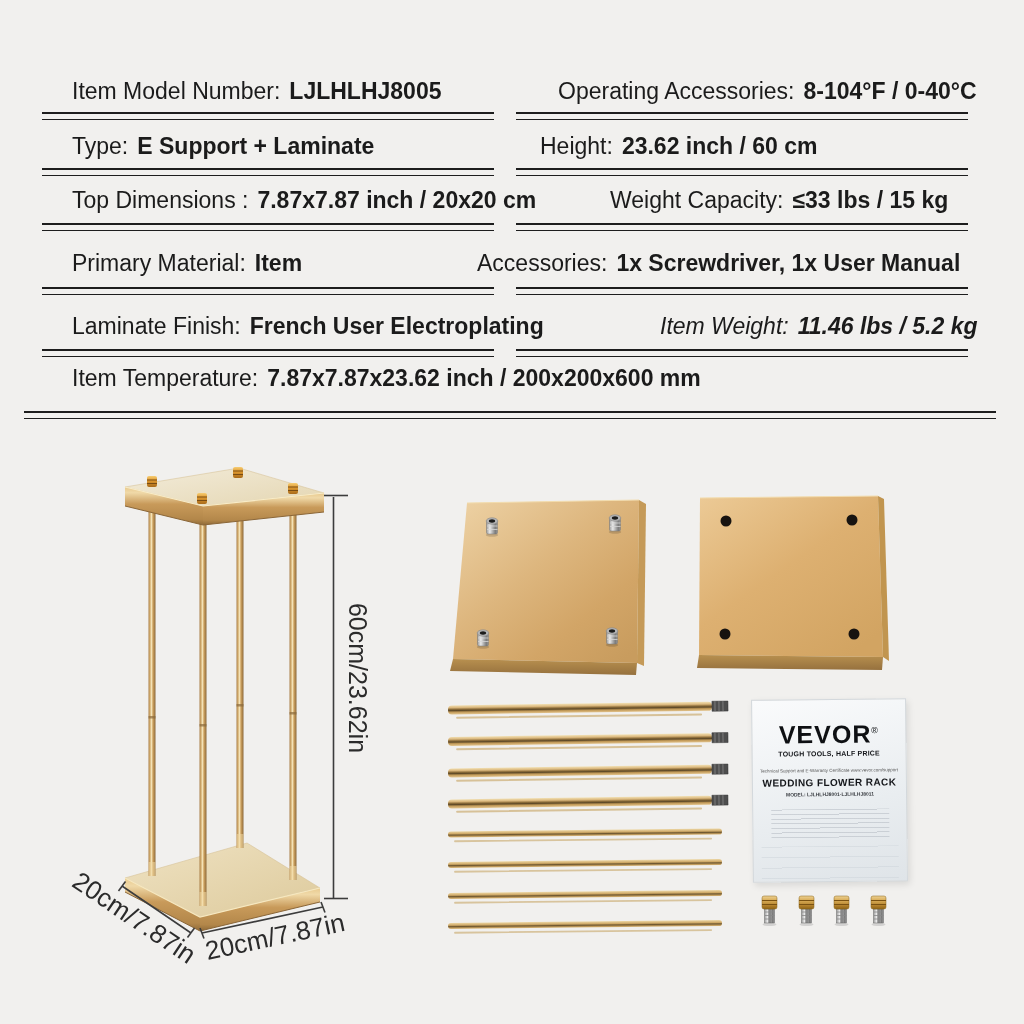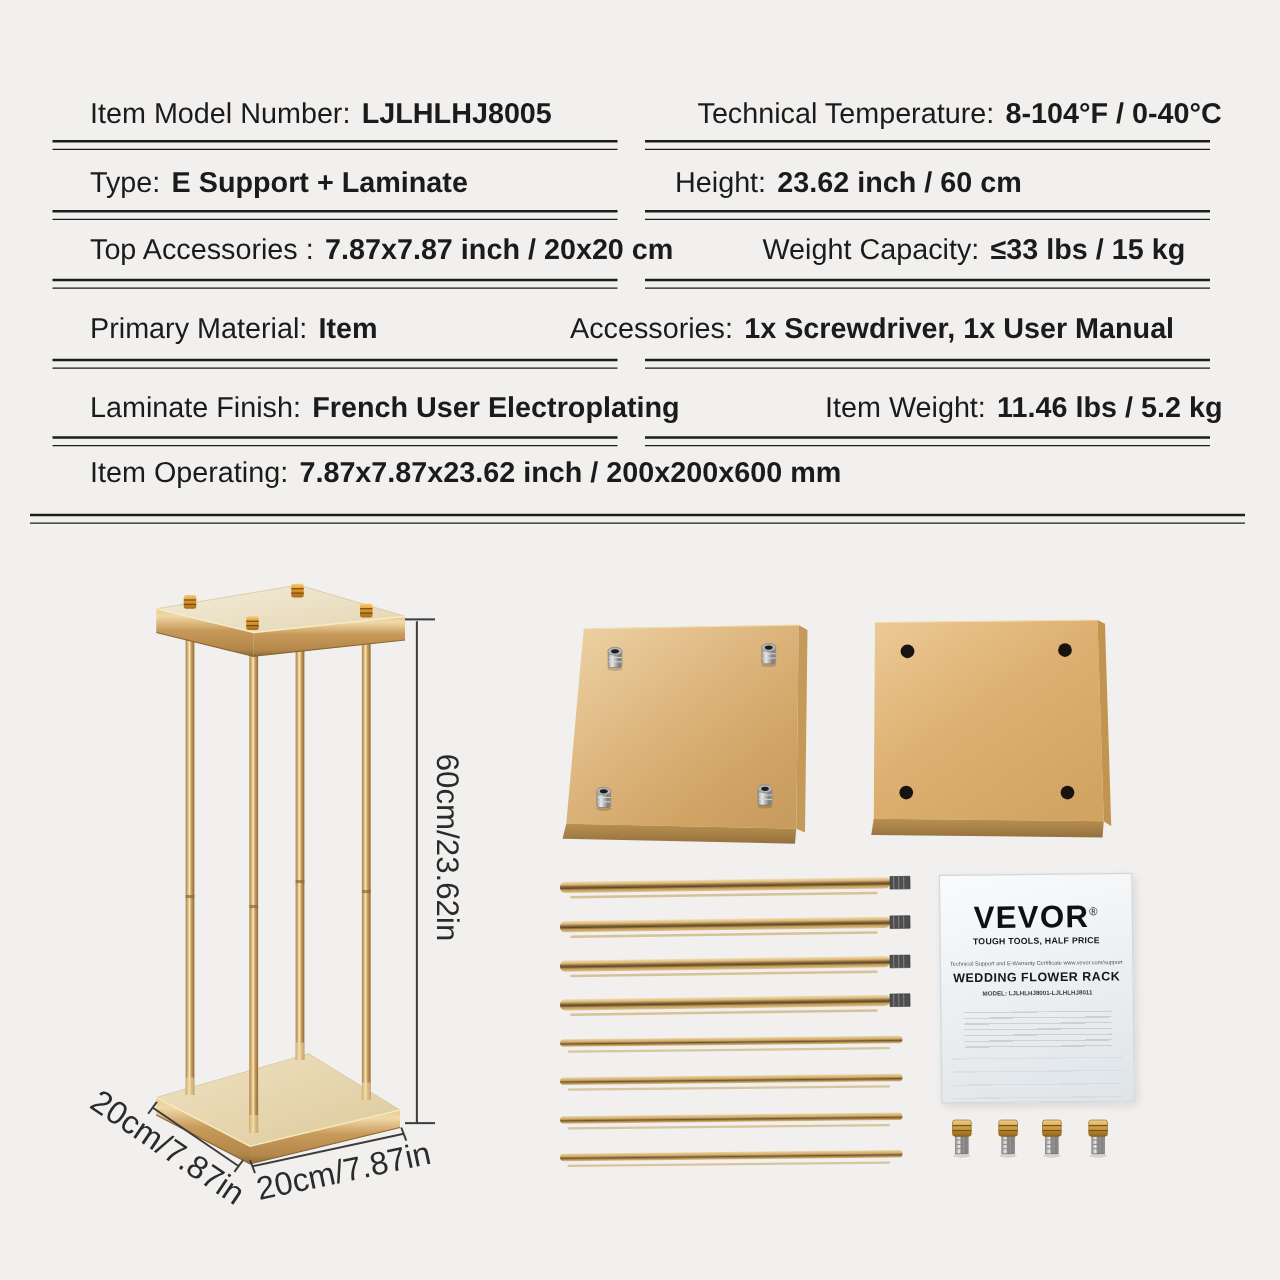--- a/index.html
+++ b/index.html
@@ -12,22 +12,22 @@
   
   .spec{position:absolute;left:0;top:0;width:1024px;height:430px;}
   .spec-row{position:absolute;left:0;right:0;height:0;}
   .cell{position:absolute;transform:translateY(-50%);white-space:nowrap;font-size:23px;letter-spacing:0;margin-left:20px;}
   .cell .label{font-weight:400;}
   .cell .value{font-weight:700;margin-left:9px;}
   .cell.left{left:52px;}
   .r1 .cell.right{left:538px;}
   .r2 .cell.right{left:520px;}
   .r3 .cell.right{left:590px;}
-  .r4 .cell.right{left:436px;}
-  .r5 .cell.right{left:640px;}
+  .r4 .cell.right{left:457px;}
+  .r5 .cell.right{left:640px;font-style:italic;}
   .rule{position:absolute;height:5px;border-top:2.5px solid #1d1d1d;border-bottom:1.5px solid #1d1d1d;}
   .rule.l{left:42px;width:452px;}
   .rule.r{left:516px;width:452px;}
   .rule.full{left:24px;width:972px;}
   
   .dim-label{
     position:absolute;white-space:nowrap;font-size:26px;color:#2b2b2b;
     transform-origin:center center;
   }
   .dim-height{left:357px;top:678px;transform:translate(-50%,-50%) rotate(90deg);font-size:25px;}
@@ -64,40 +64,40 @@
 
 <div class="page">
 
   <div class="spec">
 
     <div class="spec-row r1" style="top:91px">
       <div class="cell left">
         <span class="label">Item Model Number:</span><span class="value">LJLHLHJ8005</span>
       </div>
       <div class="cell right">
-        <span class="label">Technical Temperature:</span><span class="value">8-104°F / 0-40°C</span>
+        <span class="label">Operating Accessories:</span><span class="value">8-104°F / 0-40°C</span>
       </div>
     </div>
     <div class="rule l" style="top:112px"></div>
     <div class="rule r" style="top:112px"></div>
 
     <div class="spec-row r2" style="top:146px">
       <div class="cell left">
         <span class="label">Type:</span><span class="value">E Support + Laminate</span>
       </div>
       <div class="cell right">
         <span class="label">Height:</span><span class="value">23.62 inch / 60 cm</span>
       </div>
     </div>
     <div class="rule l" style="top:168px"></div>
     <div class="rule r" style="top:168px"></div>
 
     <div class="spec-row r3" style="top:200px">
       <div class="cell left">
-        <span class="label">Top Accessories :</span><span class="value">7.87x7.87 inch / 20x20 cm</span>
+        <span class="label">Top Dimensions :</span><span class="value">7.87x7.87 inch / 20x20 cm</span>
       </div>
       <div class="cell right">
         <span class="label">Weight Capacity:</span><span class="value">≤33 lbs / 15 kg</span>
       </div>
     </div>
     <div class="rule l" style="top:223px"></div>
     <div class="rule r" style="top:223px"></div>
 
     <div class="spec-row r4" style="top:263px">
       <div class="cell left">
@@ -116,21 +116,21 @@
       </div>
       <div class="cell right">
         <span class="label">Item Weight:</span><span class="value">11.46 lbs / 5.2 kg</span>
       </div>
     </div>
     <div class="rule l" style="top:349px"></div>
     <div class="rule r" style="top:349px"></div>
 
     <div class="spec-row r6" style="top:378px">
       <div class="cell left">
-        <span class="label">Item Operating:</span><span class="value">7.87x7.87x23.62 inch / 200x200x600 mm</span>
+        <span class="label">Item Temperature:</span><span class="value">7.87x7.87x23.62 inch / 200x200x600 mm</span>
       </div>
     </div>
     <div class="rule full" style="top:411px"></div>
   </div>
 
   <svg width="1024" height="1024" viewBox="0 0 1024 1024">
     <defs>
       <linearGradient id="gTopFace" x1="0" y1="0" x2="1" y2="1">
         <stop offset="0" stop-color="#f3ecda"></stop>
           <stop offset="1" stop-color="#e4d6b2"></stop>

